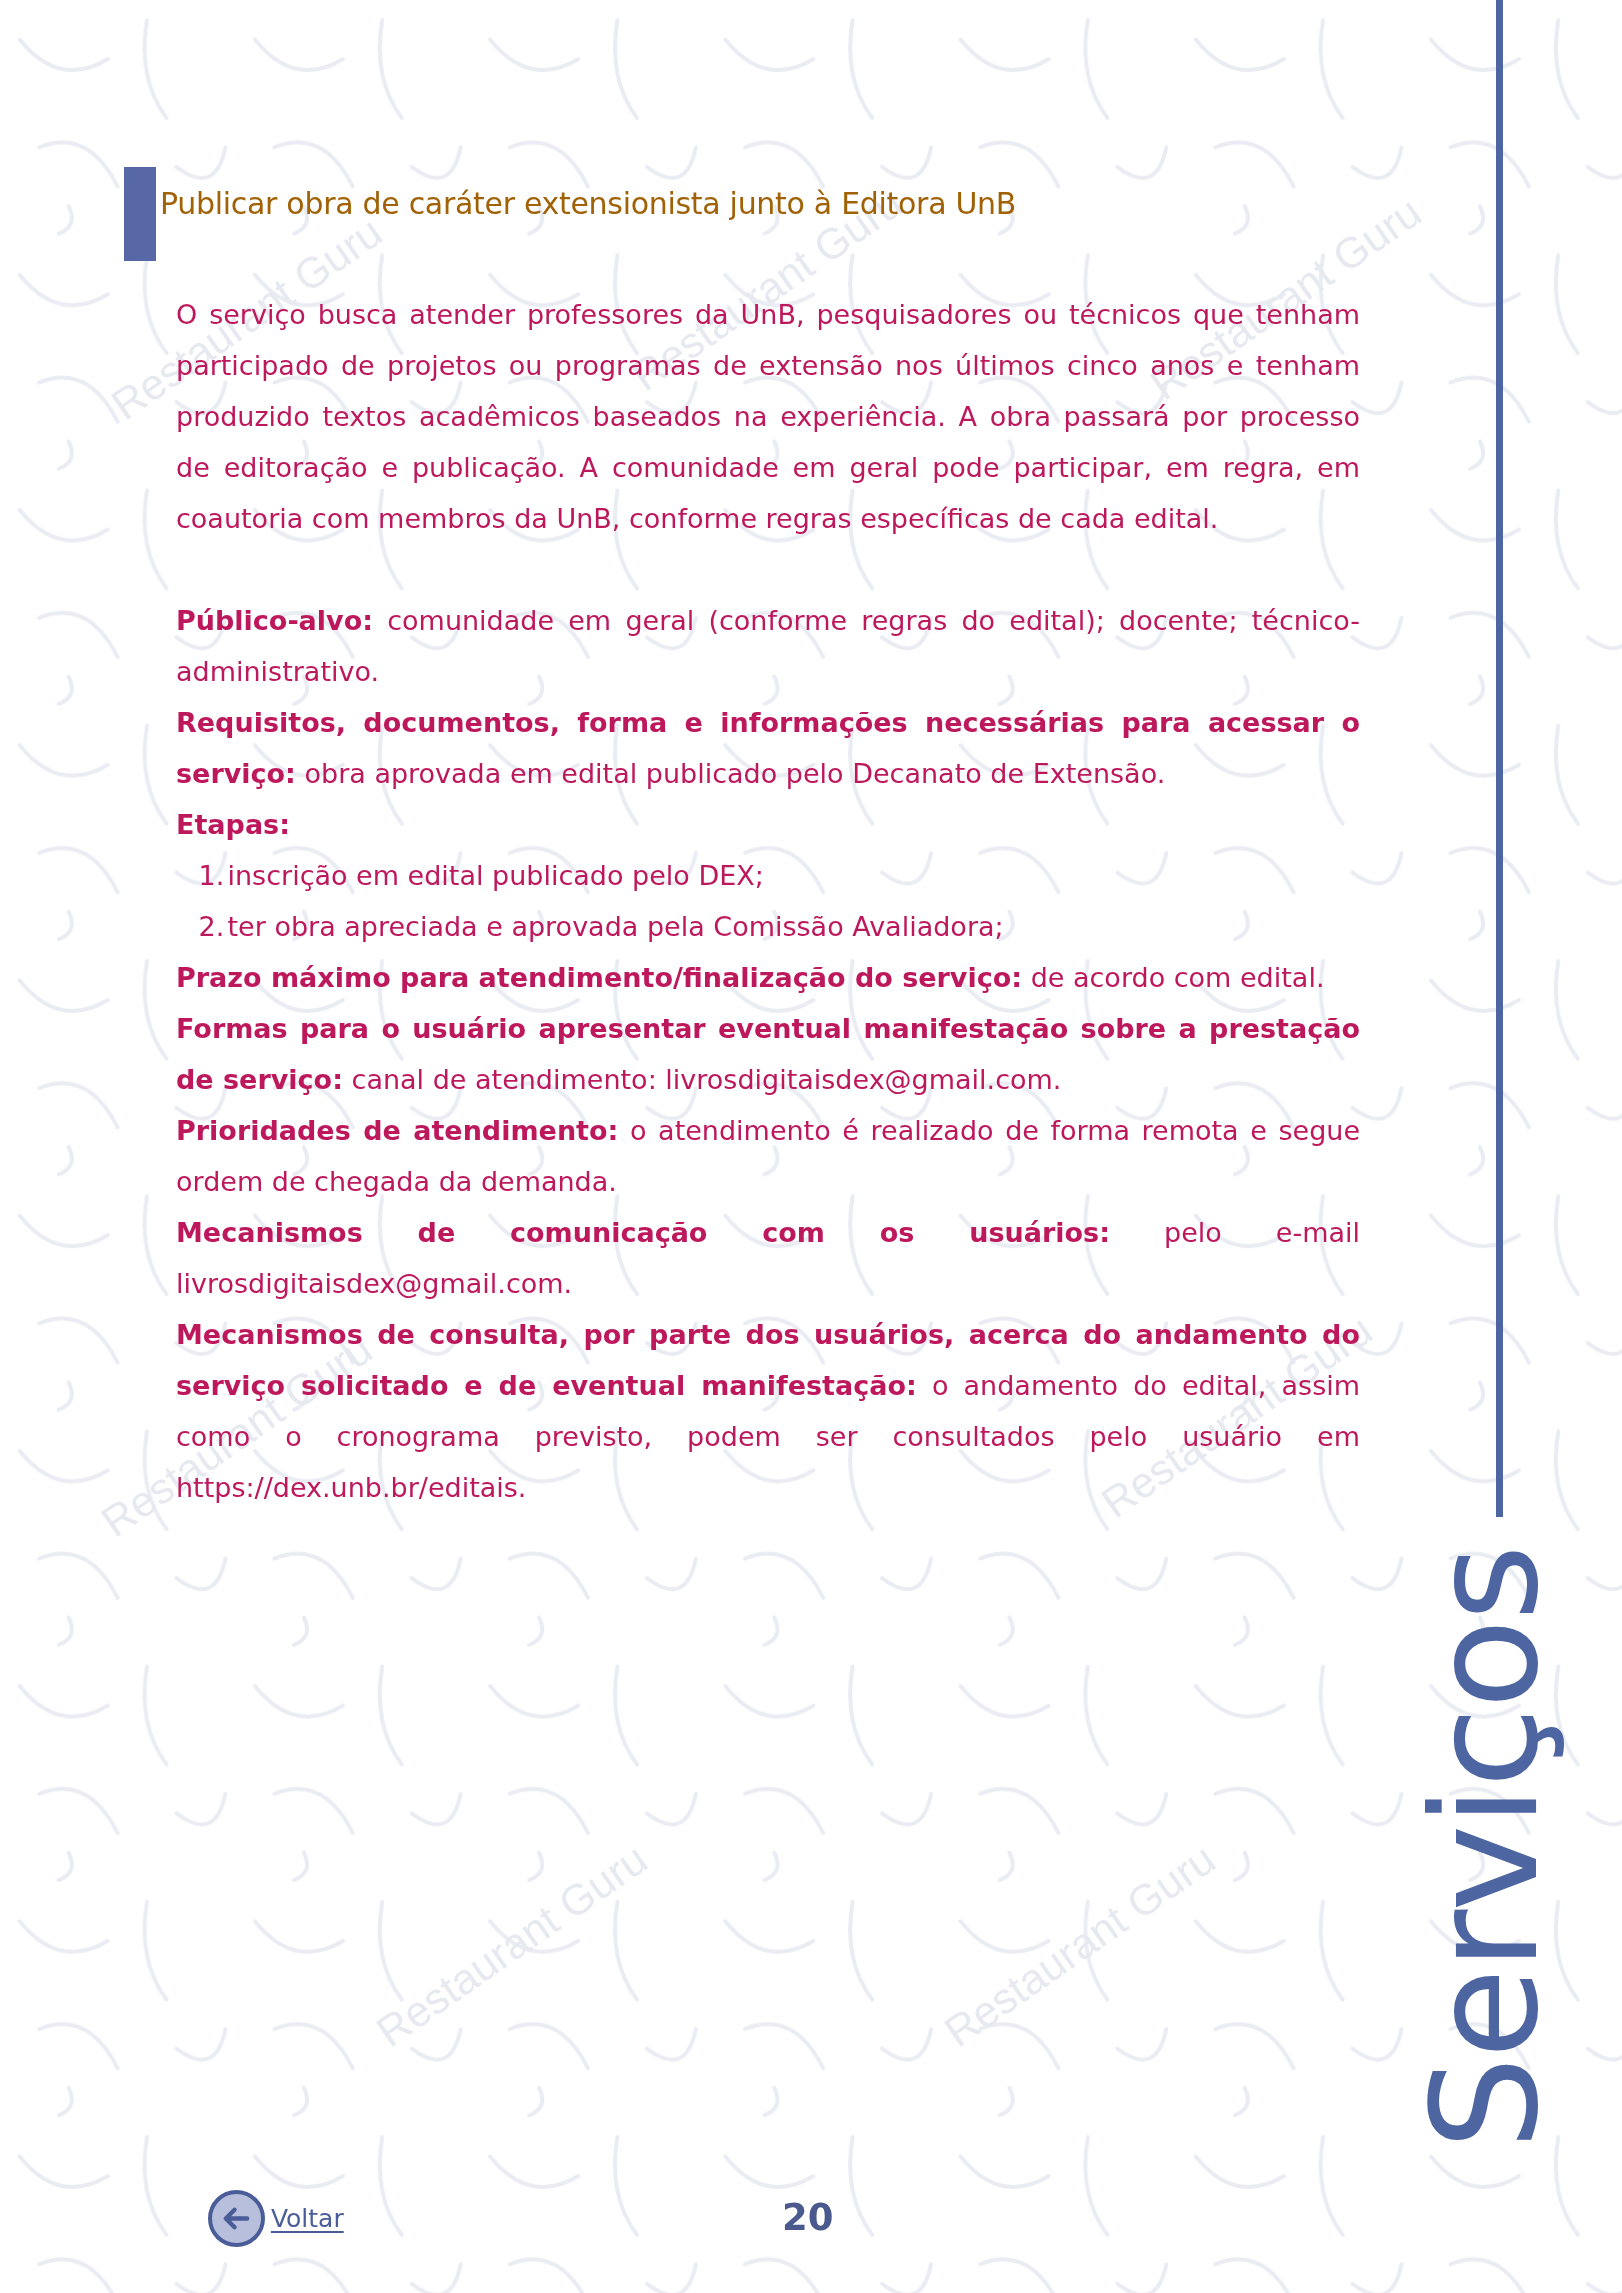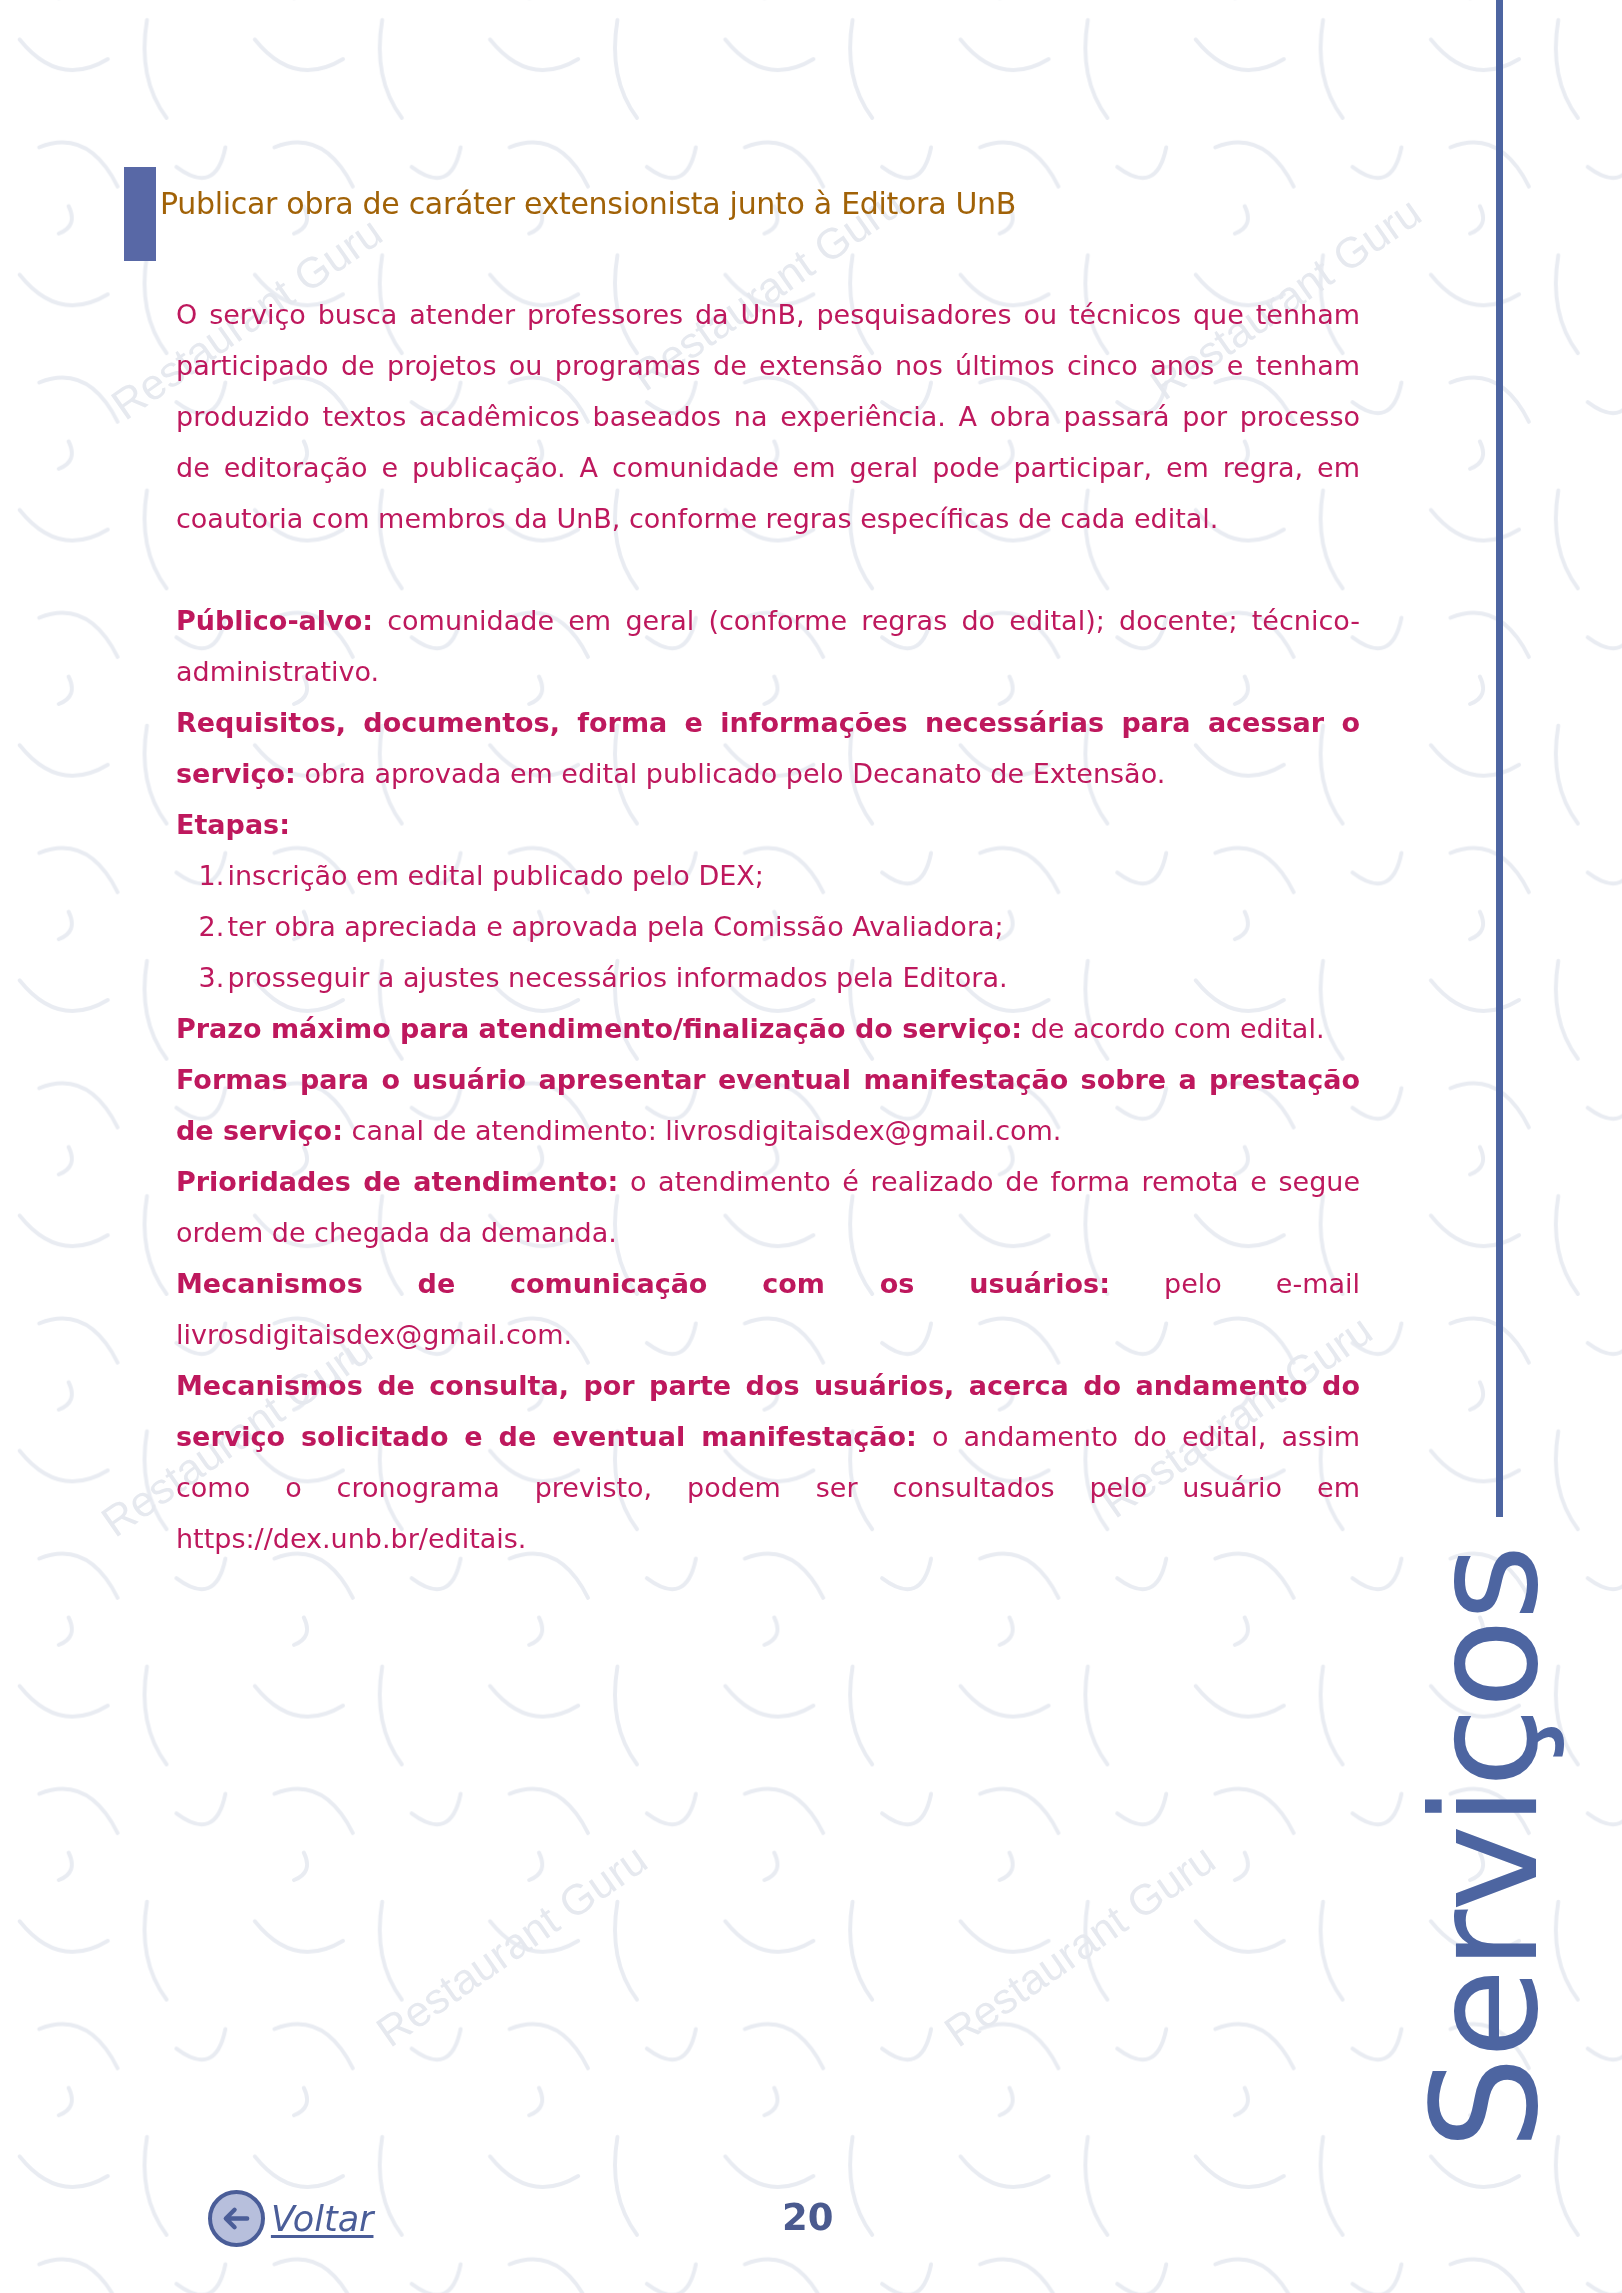--- a/index.html
+++ b/index.html
@@ -49,22 +49,22 @@
   .back-link {
     position: absolute; left: 208px; top: 2190px; display: flex; align-items: center;
     gap: 5.9px; cursor: pointer; z-index: 2; text-decoration: none;
   }
   .back-circle {
     width: 49px; height: 49px; border-radius: 50%;
     border: 4.9px solid #4a5d98; background: #b7bfdc;
     display: flex; align-items: center; justify-content: center;
   }
   .back-label {
-    font-family: "DejaVu Sans", sans-serif; font-size: 35px; color: #4a5d98;
-    text-decoration: underline; text-underline-offset: 3.9px; font-style: italic;
+    font-family: "DejaVu Sans", sans-serif; font-size: 25px; color: #4a5d98;
+    text-decoration: underline; text-underline-offset: 3.9px;
   }
   .page-num {
     position: absolute; left: 782px; top: 2196px;
     font-family: "DejaVu Sans", sans-serif; font-weight: 700; font-size: 37px;
     color: #4a5a8f; z-index: 2;
   }
 </style>
 </head>
 <body>
 
@@ -97,21 +97,20 @@
   <div class="gap"></div>
 
   <p><b>Público-alvo:</b><span> comunidade em geral (conforme regras do edital); docente; técnico-administrativo.</span></p>
 
   <p><b>Requisitos, documentos, forma e informações necessárias para acessar o serviço:</b><span> obra aprovada em edital publicado pelo Decanato de Extensão.</span></p>
 
   <p><b>Etapas:</b></p>
   <ol>
     <li><span class="num">1.</span><span>inscrição em edital publicado pelo DEX;</span></li>
     <li><span class="num">2.</span><span>ter obra apreciada e aprovada pela Comissão Avaliadora;</span></li>
-    <li><span class="num">3.</span><span>prosseguir a ajustes necessários informados pela Editora.</span></li>
   </ol>
 
   <p><b>Prazo máximo para atendimento/finalização do serviço:</b><span> de acordo com edital.</span></p>
 
 
   <p><b>Formas para o usuário apresentar eventual manifestação sobre a prestação de serviço:</b><span> canal de atendimento: livrosdigitaisdex@gmail.com.</span></p>
 
   <p><b>Prioridades de atendimento:</b><span> o atendimento é realizado de forma remota e segue ordem de chegada da demanda.</span></p>
 
   <p><b>Mecanismos de comunicação com os usuários:</b><span> pelo e-mail livrosdigitaisdex@gmail.com.</span></p>

